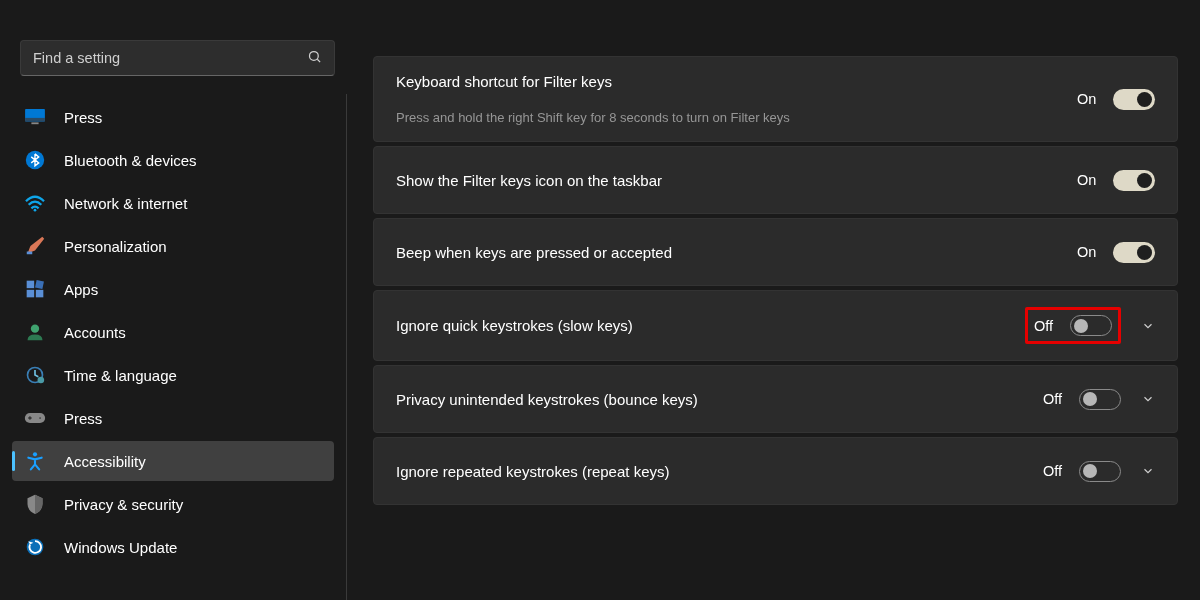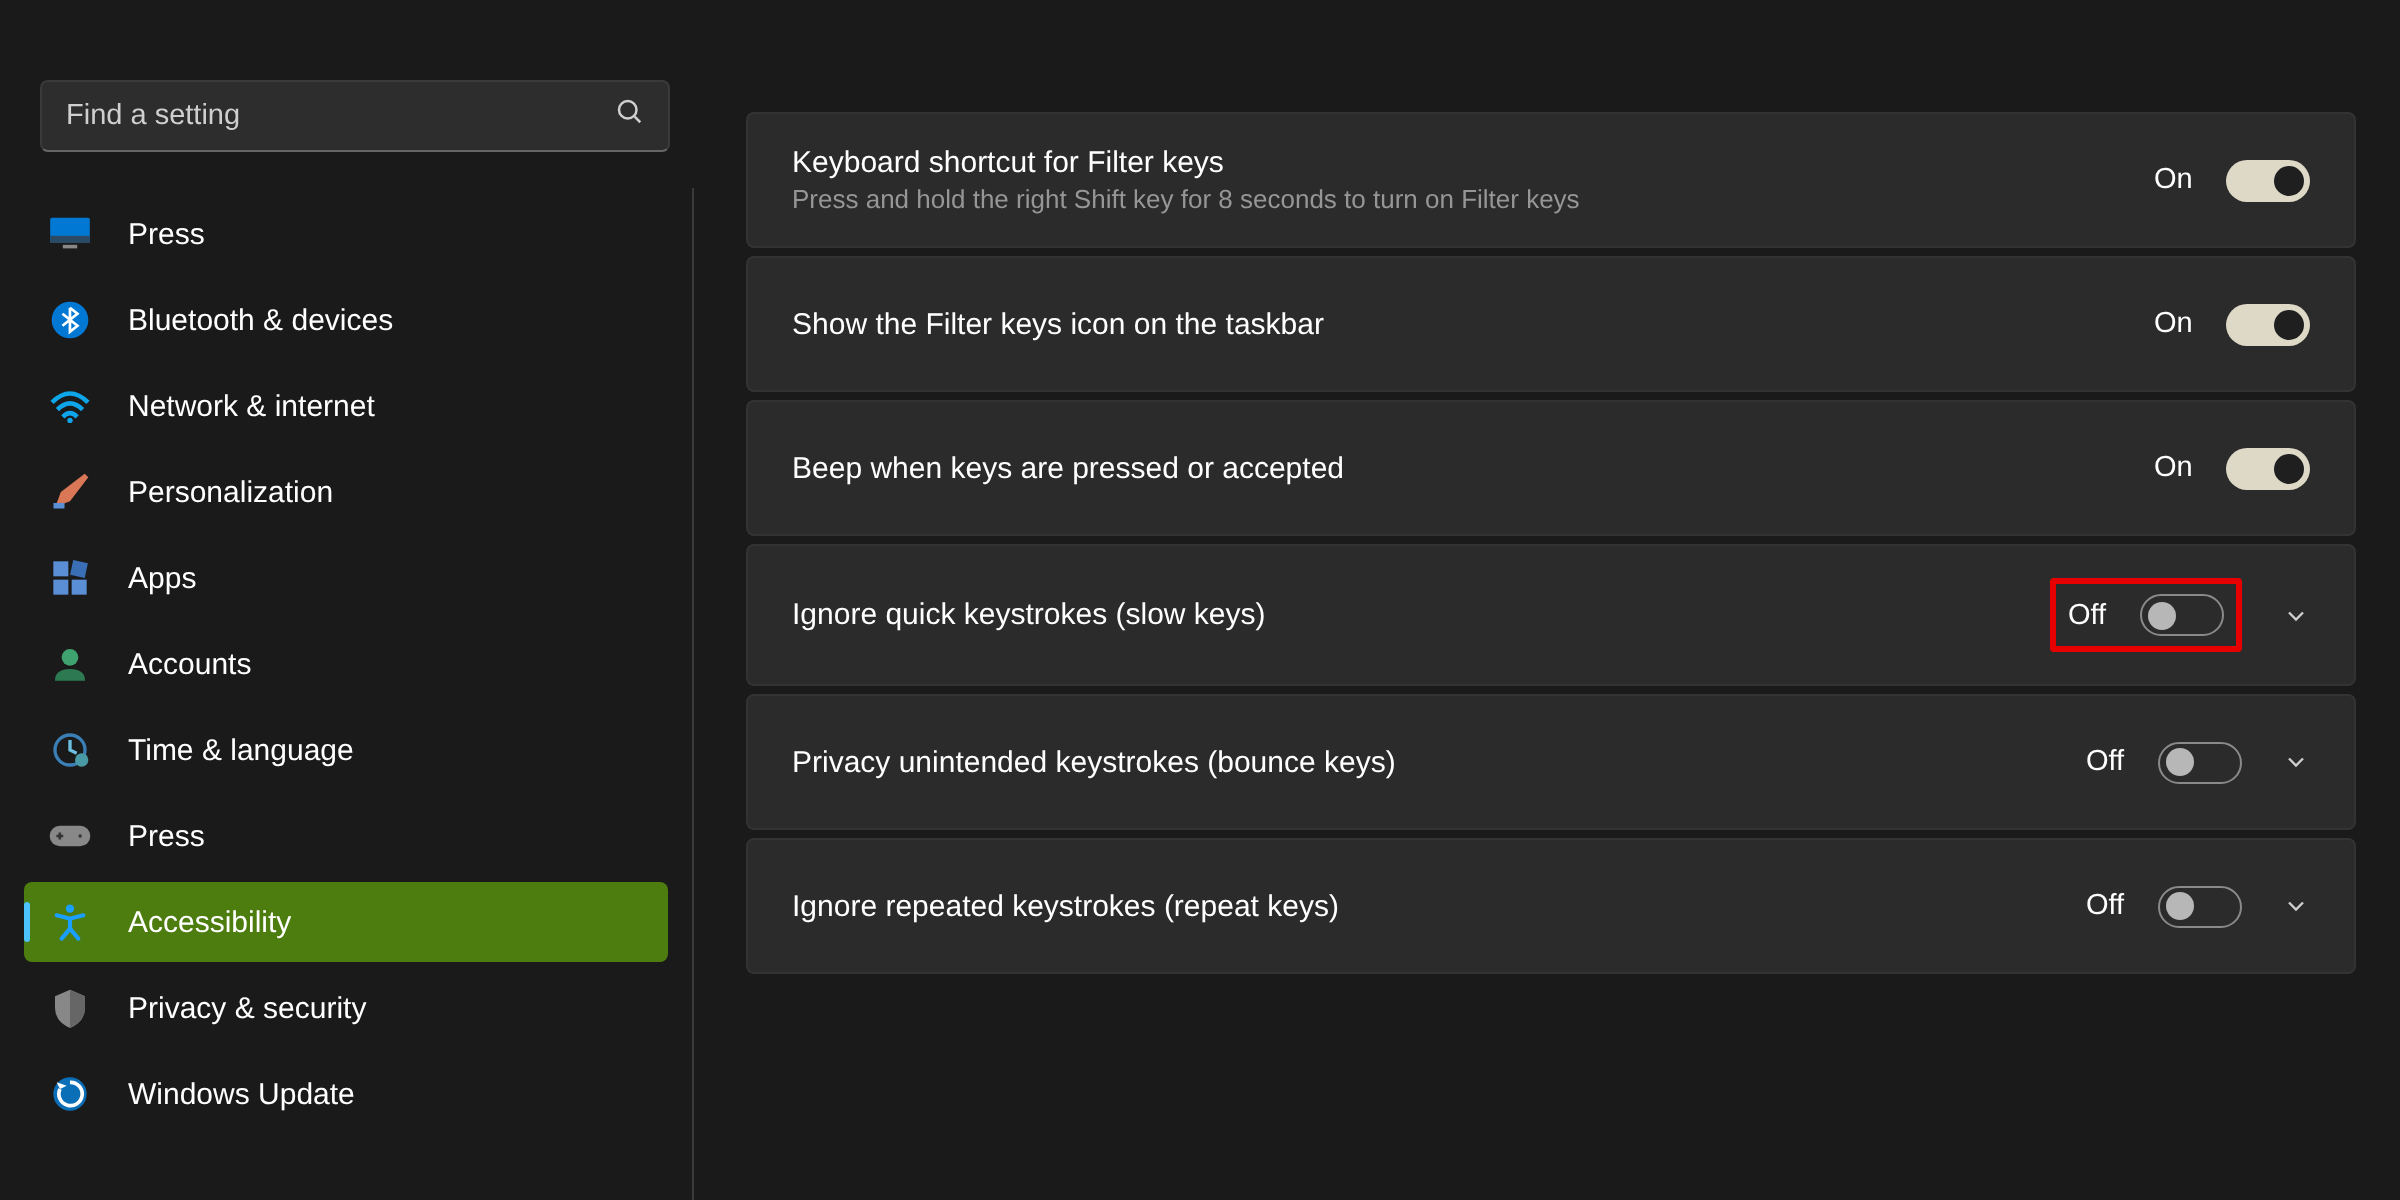--- a/index.html
+++ b/index.html
@@ -56,21 +56,21 @@
     padding: 0 16px 0 12px;
     gap: 18px;
     font-size: 15px;
     color: #ffffff;
     cursor: pointer;
     margin: 3px 8px 3px 4px;
     border-radius: 4px;
     position: relative;
   }
   .nav-item.selected {
-    background: #4d7c0f;
+    background: #404040;
   }
   .nav-item.selected::before {
     content: "";
     position: absolute;
     left: 0px;
     top: 10px;
     bottom: 10px;
     width: 3px;
     background: #4cc2ff;
     border-radius: 2px;
@@ -93,21 +93,21 @@
     border: 1px solid #333;
     border-radius: 4px;
     padding: 16px 22px;
     display: flex;
     align-items: center;
     margin-bottom: 4px;
     min-height: 68px;
   }
   .card .texts { flex: 1; }
   .card .title { font-size: 15px; color: #ffffff; }
-  .card .desc { font-size: 13px; color: #969696; margin-top: 2px; }
+  .card .desc { font-size: 13px; color: #969696; margin-top: 20px; }
   .state-label { font-size: 14.5px; color: #ffffff; margin-right: 10px; min-width: 26px; text-align: left; }
   .toggle {
     width: 42px;
     height: 21px;
     border-radius: 20px;
     position: relative;
     cursor: pointer;
   }
   .toggle.on { background: #ded9c7; }
   .toggle.on::after {

